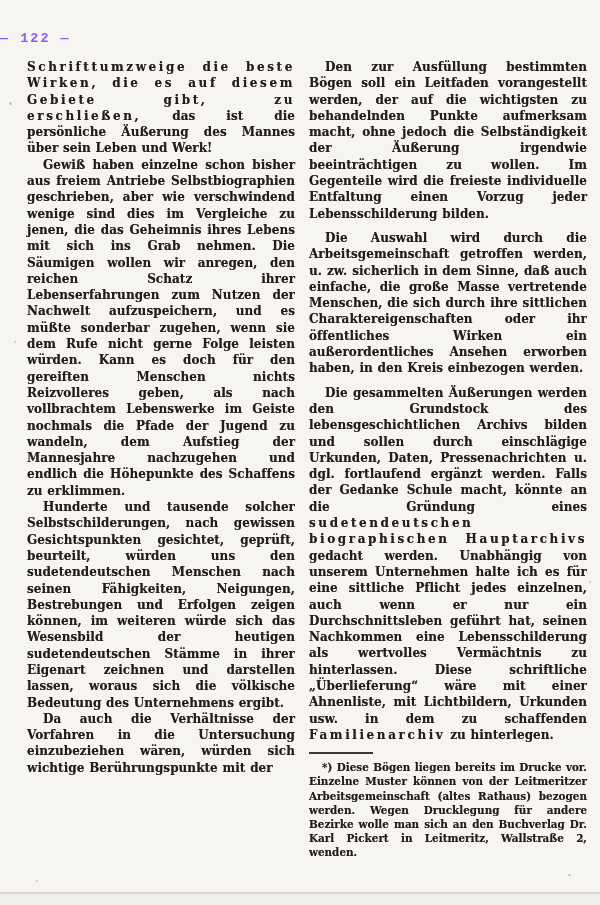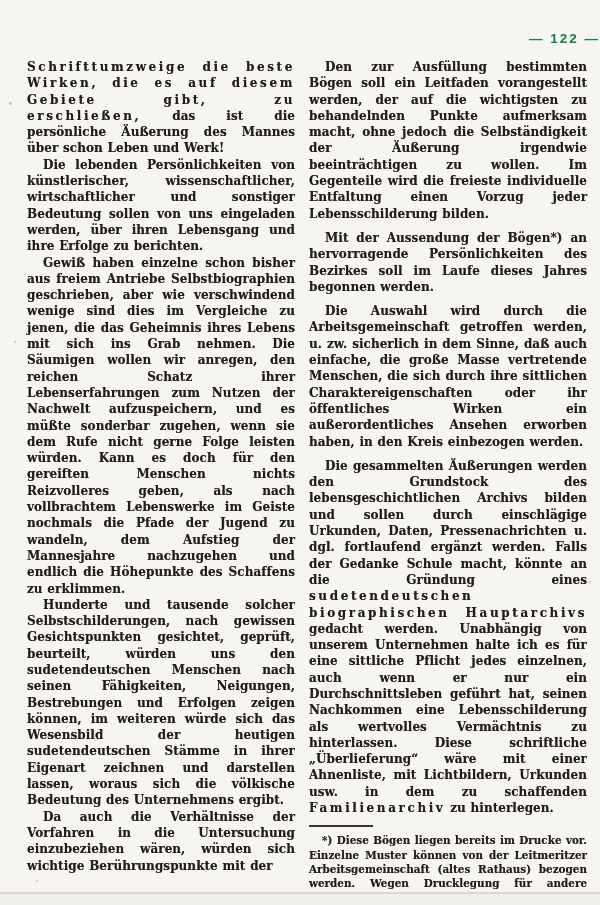--- a/index.html
+++ b/index.html
@@ -12,26 +12,26 @@
     width: 600px;
     height: 905px;
     margin: 0 auto;
     background: #f7f5f1;
     overflow: hidden;
     font-family: "DejaVu Serif", serif;
     color: #221f1b;
   }
   .page-number {
     margin-top: 31px;
-    text-align: right;
-    font-family: Liberation Sans, sans-serif;
+    text-align: left;
+    font-family: Liberation Mono, monospace;
     font-weight: bold;
     font-size: 13.5px;
     letter-spacing: 2px;
-    color: #15803d;
+    color: #8b5cf6;
   }
   .columns {
     display: flex;
     margin-top: 13px;
     padding-left: 27px;
     padding-right: 13px;
     gap: 14px;
   }
   .column {
     flex: 0 0 auto;
@@ -89,31 +89,29 @@
 </style>
 </head>
 <body>
 
 <div class="page">
 
   <div class="page-number">— 122 —</div>
 
   <div class="columns">
     <div class="column left" id="left-column">
-        <p class="para"><span class="spaced">Schrifttumzweige die beste Wirken, die es auf diesem Gebiete gibt, zu erschließen,</span><span> das ist die persönliche Äußerung des Mannes über schon Leben und Werk!</span></p>
-        <p class="para indent"><span>Die lebenden Persönlichkeiten von künstlerischer, wissenschaftlicher, wirtschaftlicher und sonstiger Bedeutung sollen von uns eingeladen werden, über ihren Lebensgang und ihre Erfolge zu berichten.</span></p>
+        <p class="para"><span class="spaced">Schrifttumzweige die beste Wirken, die es auf diesem Gebiete gibt, zu erschließen,</span><span> das ist die persönliche Äußerung des Mannes über sein Leben und Werk!</span></p>
         <p class="para indent"><span>Gewiß haben einzelne schon bisher aus freiem Antriebe Selbstbiographien geschrieben, aber wie verschwindend wenige sind dies im Vergleiche zu jenen, die das Geheimnis ihres Lebens mit sich ins Grab nehmen. Die Säumigen wollen wir anregen, den reichen Schatz ihrer Lebenserfahrungen zum Nutzen der Nachwelt aufzuspeichern, und es müßte sonderbar zugehen, wenn sie dem Rufe nicht gerne Folge leisten würden. Kann es doch für den gereiften Menschen nichts Reizvolleres geben, als nach vollbrachtem Lebenswerke im Geiste nochmals die Pfade der Jugend zu wandeln, dem Aufstieg der Mannesjahre nachzugehen und endlich die Höhepunkte des Schaffens zu erklimmen.</span></p>
         <p class="para indent"><span>Hunderte und tausende solcher Selbstschilderungen, nach gewissen Gesichtspunkten gesichtet, geprüft, beurteilt, würden uns den sudetendeutschen Menschen nach seinen Fähigkeiten, Neigungen, Bestrebungen und Erfolgen zeigen können, im weiteren würde sich das Wesensbild der heutigen sudetendeutschen Stämme in ihrer Eigenart zeichnen und darstellen lassen, woraus sich die völkische Bedeutung des Unternehmens ergibt.</span></p>
         <p class="para indent"><span>Da auch die Verhältnisse der Vorfahren in die Untersuchung einzubeziehen wären, würden sich wichtige Berührungspunkte mit der </span></p>
       </div>
 
     <div class="column right">
       <div id="right-column">
           <p class="para indent"><span>Den zur Ausfüllung bestimmten Bögen soll ein Leitfaden vorangestellt werden, der auf die wichtigsten zu behandelnden Punkte aufmerksam macht, ohne jedoch die Selbständigkeit der Äußerung irgendwie beeinträchtigen zu wollen. Im Gegenteile wird die freieste individuelle Entfaltung einen Vorzug jeder Lebensschilderung bilden.</span></p>
-          <p class="para indent"><span>Mit der Aussendung der Bögen*) an hervorragende Persönlichkeiten des Bezirkes soll im Laufe dieses Jahres begonnen werden.</span></p>
           <p class="para indent"><span>Die Auswahl wird durch die Arbeitsgemeinschaft getroffen werden, u. zw. sicherlich in dem Sinne, daß auch einfache, die große Masse vertretende Menschen, die sich durch ihre sittlichen Charaktereigenschaften oder ihr öffentliches Wirken ein außerordentliches Ansehen erworben haben, in den Kreis einbezogen werden.</span></p>
           <p class="para indent"><span>Die gesammelten Äußerungen werden den Grundstock des lebensgeschichtlichen Archivs bilden und sollen durch einschlägige Urkunden, Daten, Pressenachrichten u. dgl. fortlaufend ergänzt werden. Falls der Gedanke Schule macht, könnte an die Gründung eines </span><span class="spaced">sudetendeutschen biographischen Hauptarchivs</span><span> gedacht werden. Unabhängig von unserem Unternehmen halte ich es für eine sittliche Pflicht jedes einzelnen, auch wenn er nur ein Durchschnittsleben geführt hat, seinen Nachkommen eine Lebensschilderung als wertvolles Vermächtnis zu hinterlassen. Diese schriftliche „Überlieferung“ wäre mit einer Ahnenliste, mit Lichtbildern, Urkunden usw. in dem zu schaffenden </span><span class="spaced">Familienarchiv</span><span> zu hinterlegen.</span></p>
         </div>
       <div class="footnote-rule"></div>
       <div id="footnote" class="footnote">
           <p class="para indent"><span>*) Diese Bögen liegen bereits im Drucke vor. Einzelne Muster können von der Leitmeritzer Arbeitsgemeinschaft (altes Rathaus) bezogen werden. Wegen Drucklegung für andere Bezirke wolle man sich an den Buchverlag Dr. Karl Pickert in Leitmeritz, Wallstraße 2, wenden.</span></p>
         </div>
     </div>
   </div>
 

